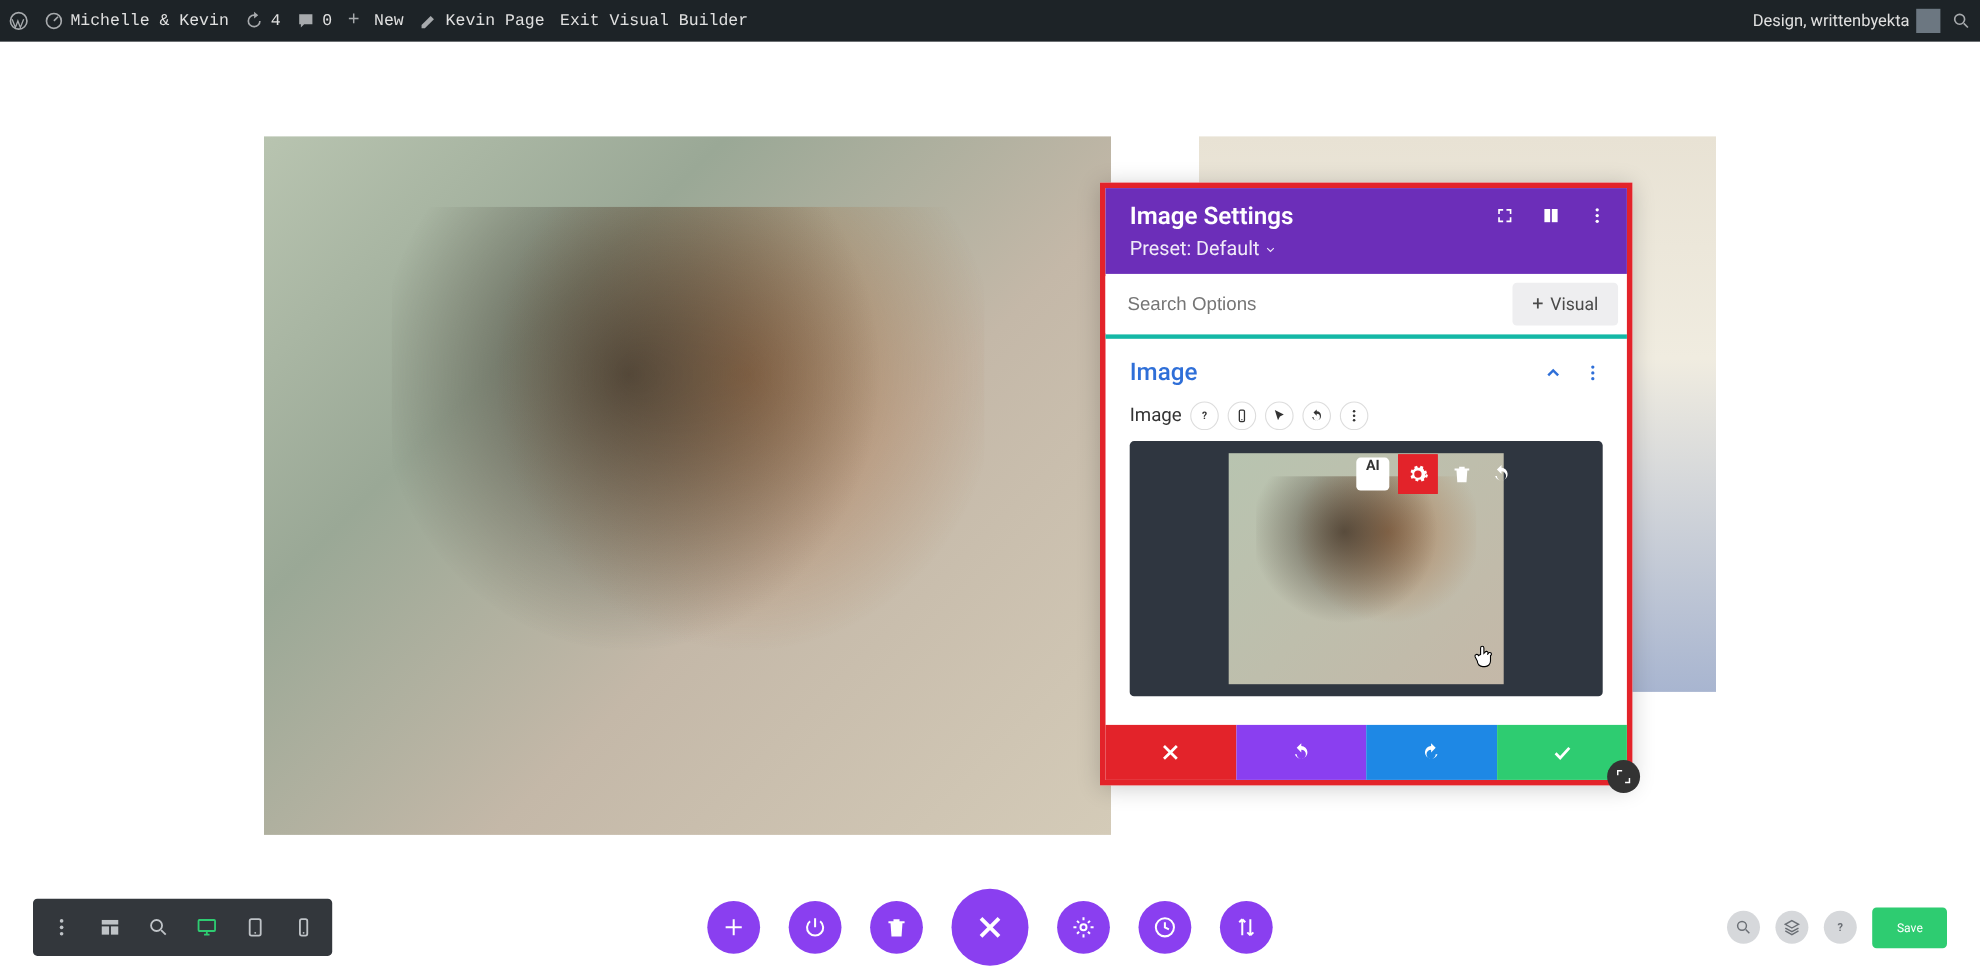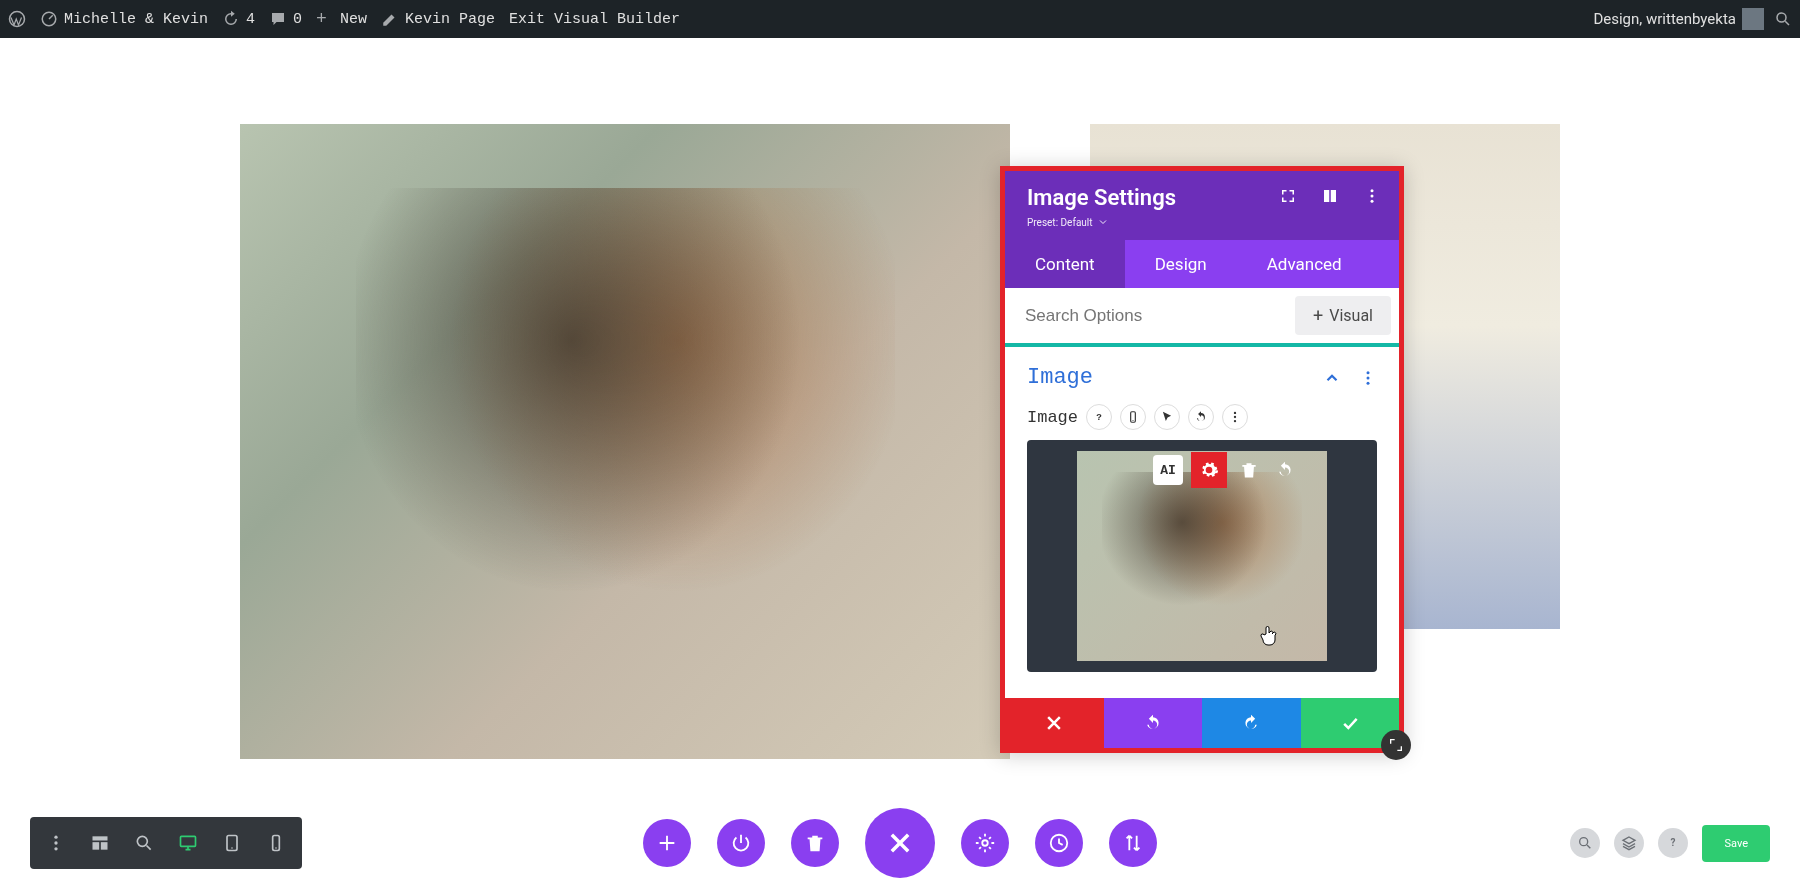--- a/index.html
+++ b/index.html
@@ -18,49 +18,49 @@
   .page-canvas { position: absolute; top: 38px; left: 0; right: 0; bottom: 0; background: #fff; }
 
   
   .photo { position: absolute; background: linear-gradient(135deg, #b8c4b0 0%, #9aa896 30%, #c4b8a8 60%, #d4cbb8 100%); }
   .photo-left { left: 240px; top: 86px; width: 770px; height: 635px; }
   .photo-right { left: 1090px; top: 86px; width: 470px; height: 505px; background: linear-gradient(180deg, #e8e2d4 0%, #f0ece0 40%, #a8b5d0 100%); }
 
   .photo .subject { position: absolute; width: 70%; height: 80%; left: 15%; top: 10%; background: radial-gradient(ellipse at 40% 30%, rgba(50,40,30,.7), transparent 50%), radial-gradient(ellipse at 60% 30%, rgba(160,90,40,.6), transparent 50%); border-radius: 8px; }
 
   
-  .settings-panel { position: absolute; left: 1000px; top: 128px; width: 404px; background: #fff; border: 5px solid #e3232a; box-shadow: 0 2px 20px rgba(0,0,0,.2); }
+  .settings-panel { position: absolute; left: 1000px; top: 128px; width: 484px; background: #fff; border: 5px solid #e3232a; box-shadow: 0 2px 20px rgba(0,0,0,.2); }
   .panel-header { background: #6c2eb9; color: #fff; padding: 14px 22px 12px; position: relative; }
   .panel-title { font-size: 22px; font-weight: 600; }
-  .panel-preset { font-size: 10px; margin-top: 6px; opacity: .9; display: flex; align-items: center; gap: 4px; }
+  .panel-preset { font-size: 18px; margin-top: 6px; opacity: .9; display: flex; align-items: center; gap: 4px; }
   .panel-header-icons { position: absolute; right: 18px; top: 16px; display: flex; gap: 24px; }
   .panel-header-icons svg { width: 18px; height: 18px; fill: #fff; cursor: pointer; }
 
   .panel-tabs { display: flex; background: #8a3ff0; color: #fff; font-size: 17px; }
   .panel-tab { padding: 14px 30px; cursor: pointer; }
   .panel-tab.active { background: #6c2eb9; }
 
   .panel-search-row { display: flex; align-items: center; border-bottom: 4px solid #14b8a6; }
   .panel-search { flex: 1; border: none; padding: 16px 20px; font-size: 17px; color: #8a8f99; outline: none; background: #fff; }
   .panel-filter { background: #eeeef0; padding: 10px 18px; margin: 8px; border-radius: 4px; font-size: 16px; color: #4a4a4a; display: flex; align-items: center; gap: 6px; cursor: pointer; }
 
-  .panel-body { padding: 18px 22px 26px; font-family: Liberation Mono, monospace; }
+  .panel-body { padding: 18px 22px 26px; }
   .group-header { display: flex; align-items: center; justify-content: space-between; color: #2f6fd8; font-size: 22px; font-weight: 500; margin-bottom: 14px; }
   .group-header-right { display: flex; align-items: center; gap: 18px; }
   .group-header-right svg { width: 18px; height: 18px; fill: #2f6fd8; cursor: pointer; }
 
   .control-label-row { display: flex; align-items: center; gap: 8px; font-size: 17px; color: #333; margin-bottom: 10px; }
   .mini-pill { width: 26px; height: 26px; border-radius: 13px; background: #fff; border: 1px solid #ddd; display: flex; align-items: center; justify-content: center; cursor: pointer; }
   .mini-pill svg { width: 14px; height: 14px; fill: #333; }
 
   .image-preview { background: #2f3640; border-radius: 4px; height: 232px; display: flex; align-items: center; justify-content: center; position: relative; }
   .image-thumb { width: 250px; height: 210px; background: linear-gradient(135deg,#b8c4b0,#c4b8a8); position: relative; }
   .image-thumb .subject { width: 80%; height: 80%; left:10%; top:10%; position: absolute; background: radial-gradient(ellipse at 40% 30%, rgba(50,40,30,.7), transparent 50%), radial-gradient(ellipse at 60% 30%, rgba(160,90,40,.6), transparent 50%); }
   .thumb-toolbar { position: absolute; top: 12px; right: 78px; display: flex; gap: 8px; align-items: center; }
-  .tool-ai { width: 30px; height: 30px; background: #fff; border-radius: 4px; display:flex;align-items:center;justify-content:center;font-size:13px;font-weight:700;color:#333; }
+  .tool-ai { width: 30px; height: 30px; background: #fff; border-radius: 4px; display:flex;align-items:flex-start;justify-content:center;font-size:13px;font-weight:700;color:#333; }
   .tool-red { width: 36px; height: 36px; background: #e3232a; border: 3px solid #e3232a; display:flex;align-items:center;justify-content:center; }
   .tool-red svg { width: 20px; height: 20px; fill: #fff; }
   .tool-dark { width: 28px; height: 28px; display:flex;align-items:center;justify-content:center; }
   .tool-dark svg { width: 20px; height: 20px; fill: #fff; }
   .cursor-hand { position: absolute; bottom: 24px; right: 96px; width: 24px; height: 24px; }
   .cursor-hand svg { fill: #fff; stroke:#000; stroke-width:1; }
 
   .panel-footer { display: flex; height: 50px; }
   .pf-btn { flex: 1; display: flex; align-items: center; justify-content: center; cursor: pointer; }
   .pf-btn svg { width: 20px; height: 20px; fill: #fff; }
@@ -170,25 +170,20 @@
             <rect x="13" y="4" width="7" height="16"></rect>
           </svg>
         <svg viewBox="0 0 24 24">
             <circle cx="12" cy="5" r="2"></circle>
             <circle cx="12" cy="12" r="2"></circle>
             <circle cx="12" cy="19" r="2"></circle>
           </svg>
       </div>
     </div>
 
-    <div class="panel-tabs">
-      <div class="panel-tab active">Content</div>
-      <div class="panel-tab">Design</div>
-      <div class="panel-tab">Advanced</div>
-    </div>
 
     <div class="panel-search-row">
       <input class="panel-search" placeholder="Search Options" style="">
       <div class="panel-filter">
           <span class="glyph" style="color:#4a4a4a">+</span>
           <span>Visual</span>
         </div>
     </div>
 
     <div class="panel-body">

